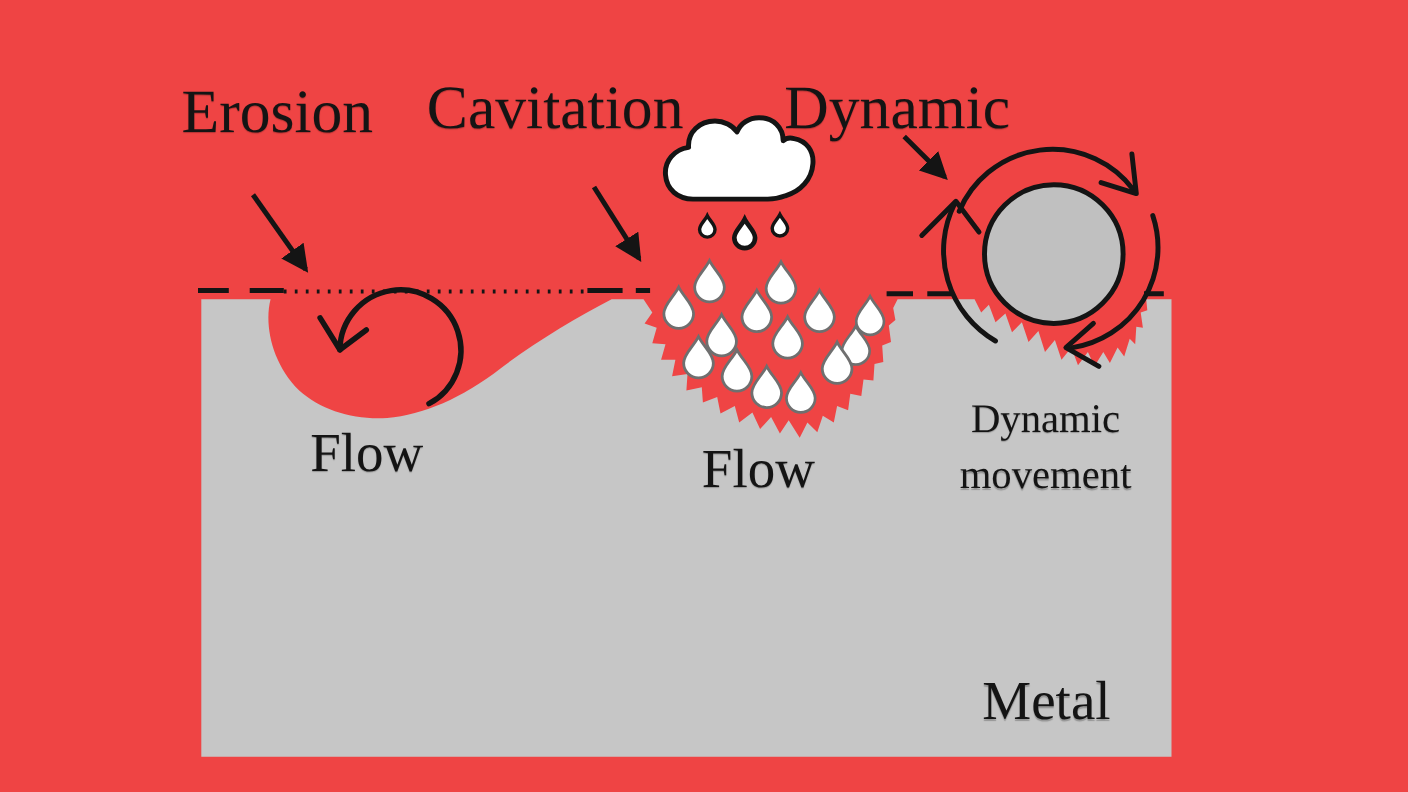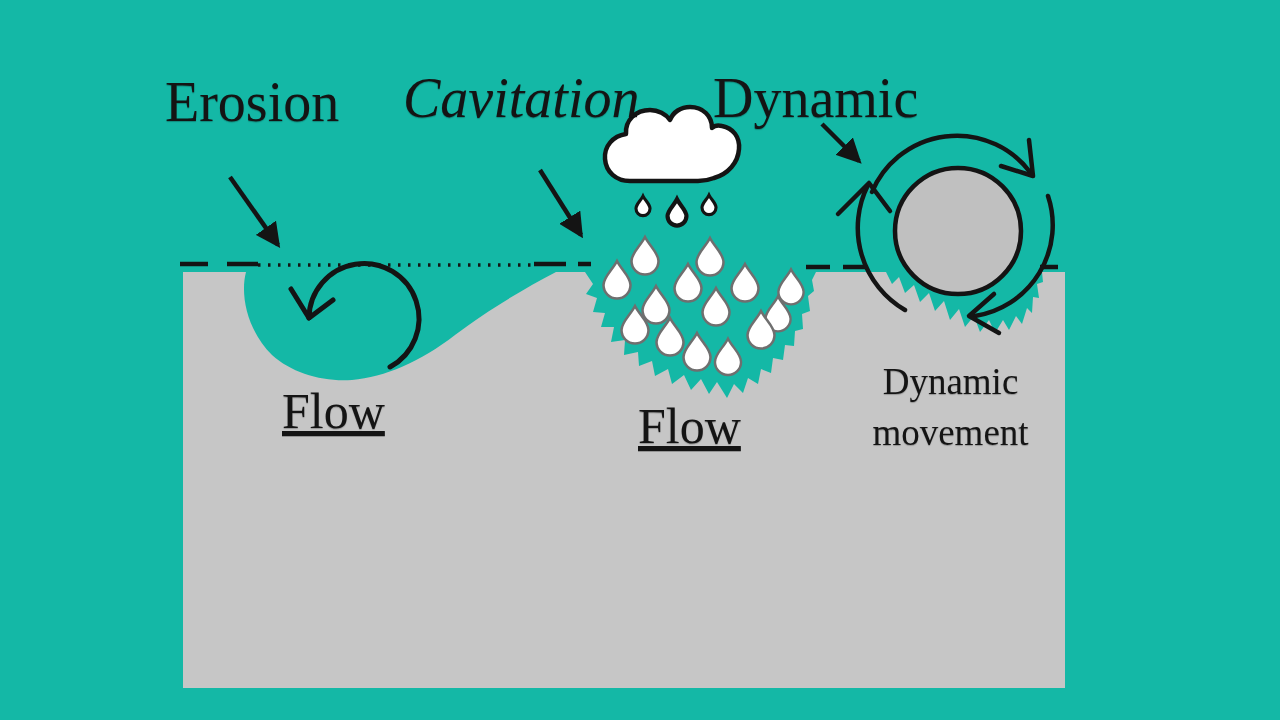--- a/index.html
+++ b/index.html
@@ -1,24 +1,24 @@
 <!DOCTYPE html>
 <html><head>
 <meta charset="utf-8">
 <style>
   html,body{margin:0;padding:0;background:#ffffff;}
   .stage{
-    position:relative;width:1280px;height:720px;background:#14b8a6;overflow:hidden;
+    position:relative;width:1280px;height:720px;background:#ef4444;overflow:hidden;
     font-family:"Liberation Serif","DejaVu Serif",serif;color:#111;
   }
   .stage svg{position:absolute;left:0;top:0;}
   .lbl{position:absolute;white-space:nowrap;color:#141414;
        text-shadow:0 1px 1px rgba(0,0,0,0.25);}
   .lbl-h{font-size:56px;}
-  .lbl-flow{font-size:50px;text-decoration:underline;}
+  .lbl-flow{font-size:50px;}
   .lbl-dyn{font-size:37px;line-height:1.38;text-align:center;white-space:normal;}
   .lbl-metal{font-size:50px;}
 </style>
 </head>
 <body>
 
 <div class="stage">
 
   <svg width="1280" height="720" viewBox="0 0 1280 720">
     <defs>
@@ -98,23 +98,24 @@
 
     <g stroke="#141414" stroke-width="4.5" fill="none">
       <line x1="230" y1="177" x2="278" y2="245" marker-end="url(#ah)"></line>
       <line x1="540" y1="170" x2="581" y2="235" marker-end="url(#ah)"></line>
       <line x1="822" y1="124" x2="859" y2="161" marker-end="url(#ah)"></line>
     </g>
   </svg>
 
   <div class="lbl lbl-h" style="left:165px;top:70px;">Erosion</div>
 
-  <div class="lbl lbl-h" style="left:403px;top:66px;font-style:italic;">Cavitation</div>
+  <div class="lbl lbl-h" style="left:388px;top:66px;">Cavitation</div>
 
   <div class="lbl lbl-h" style="left:713px;top:66px;">Dynamic</div>
 
   <div class="lbl lbl-flow" style="left:282px;top:382px;">Flow</div>
 
   <div class="lbl lbl-flow" style="left:638px;top:397px;">Flow</div>
 
   <div class="lbl lbl-dyn" style="left:828px;top:356px;width:245px;text-align:center;">Dynamic movement</div>
 
+  <div class="lbl lbl-metal" style="left:893px;top:608px;">Metal</div>
 </div>
 
 </body></html>

